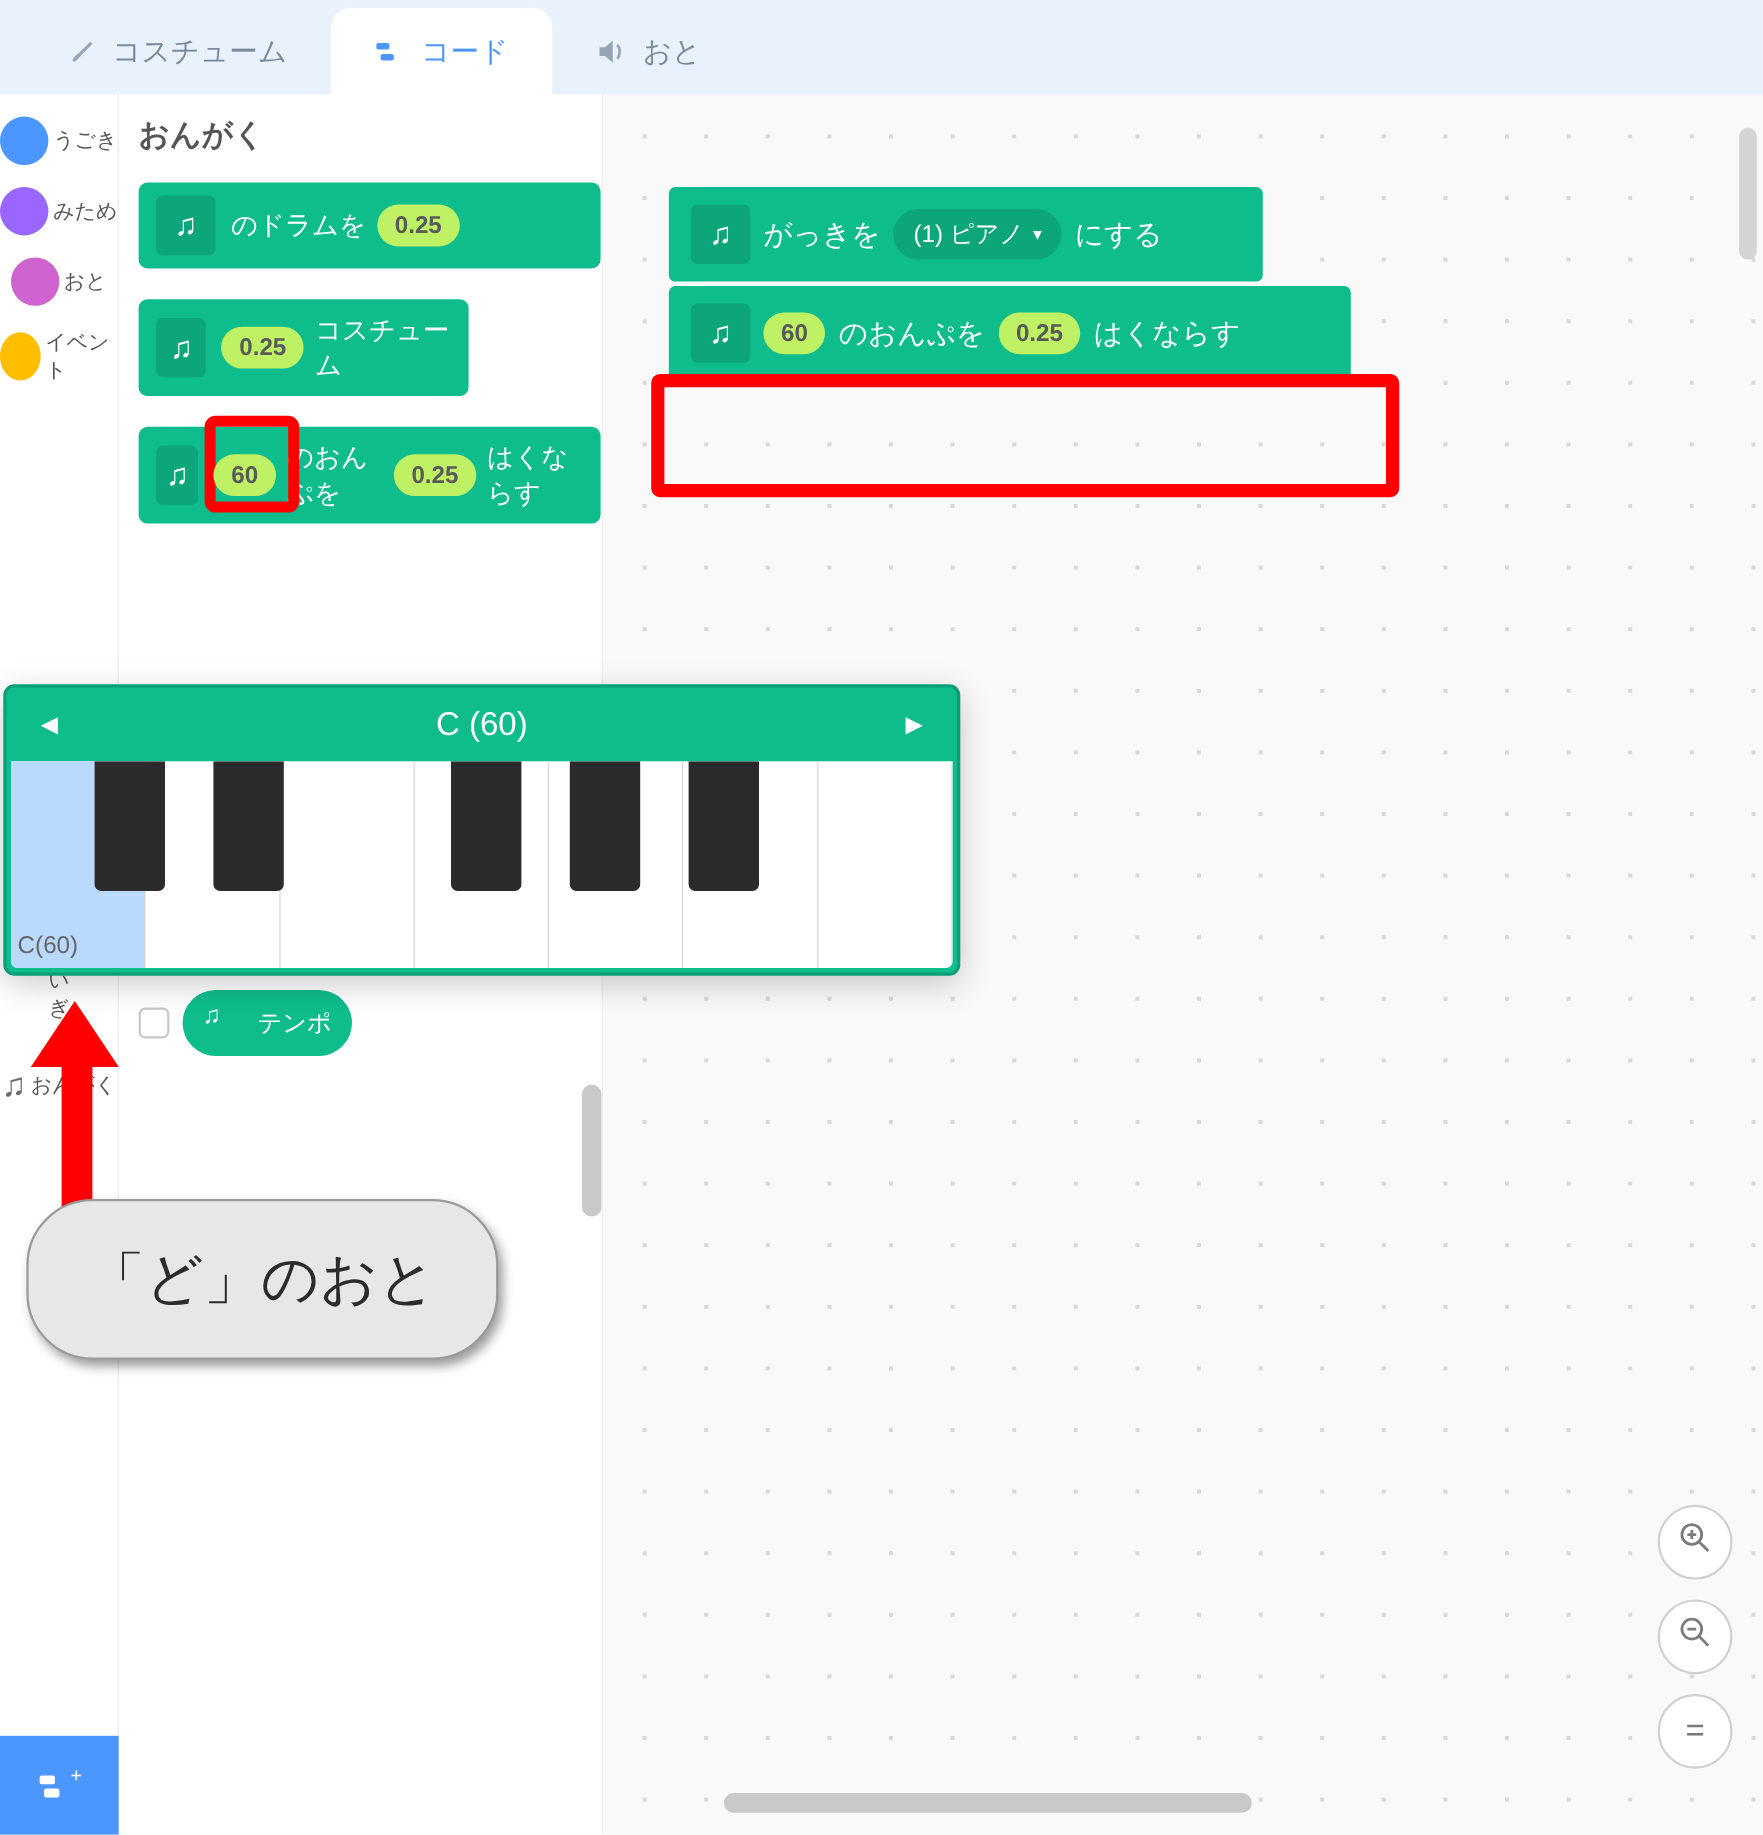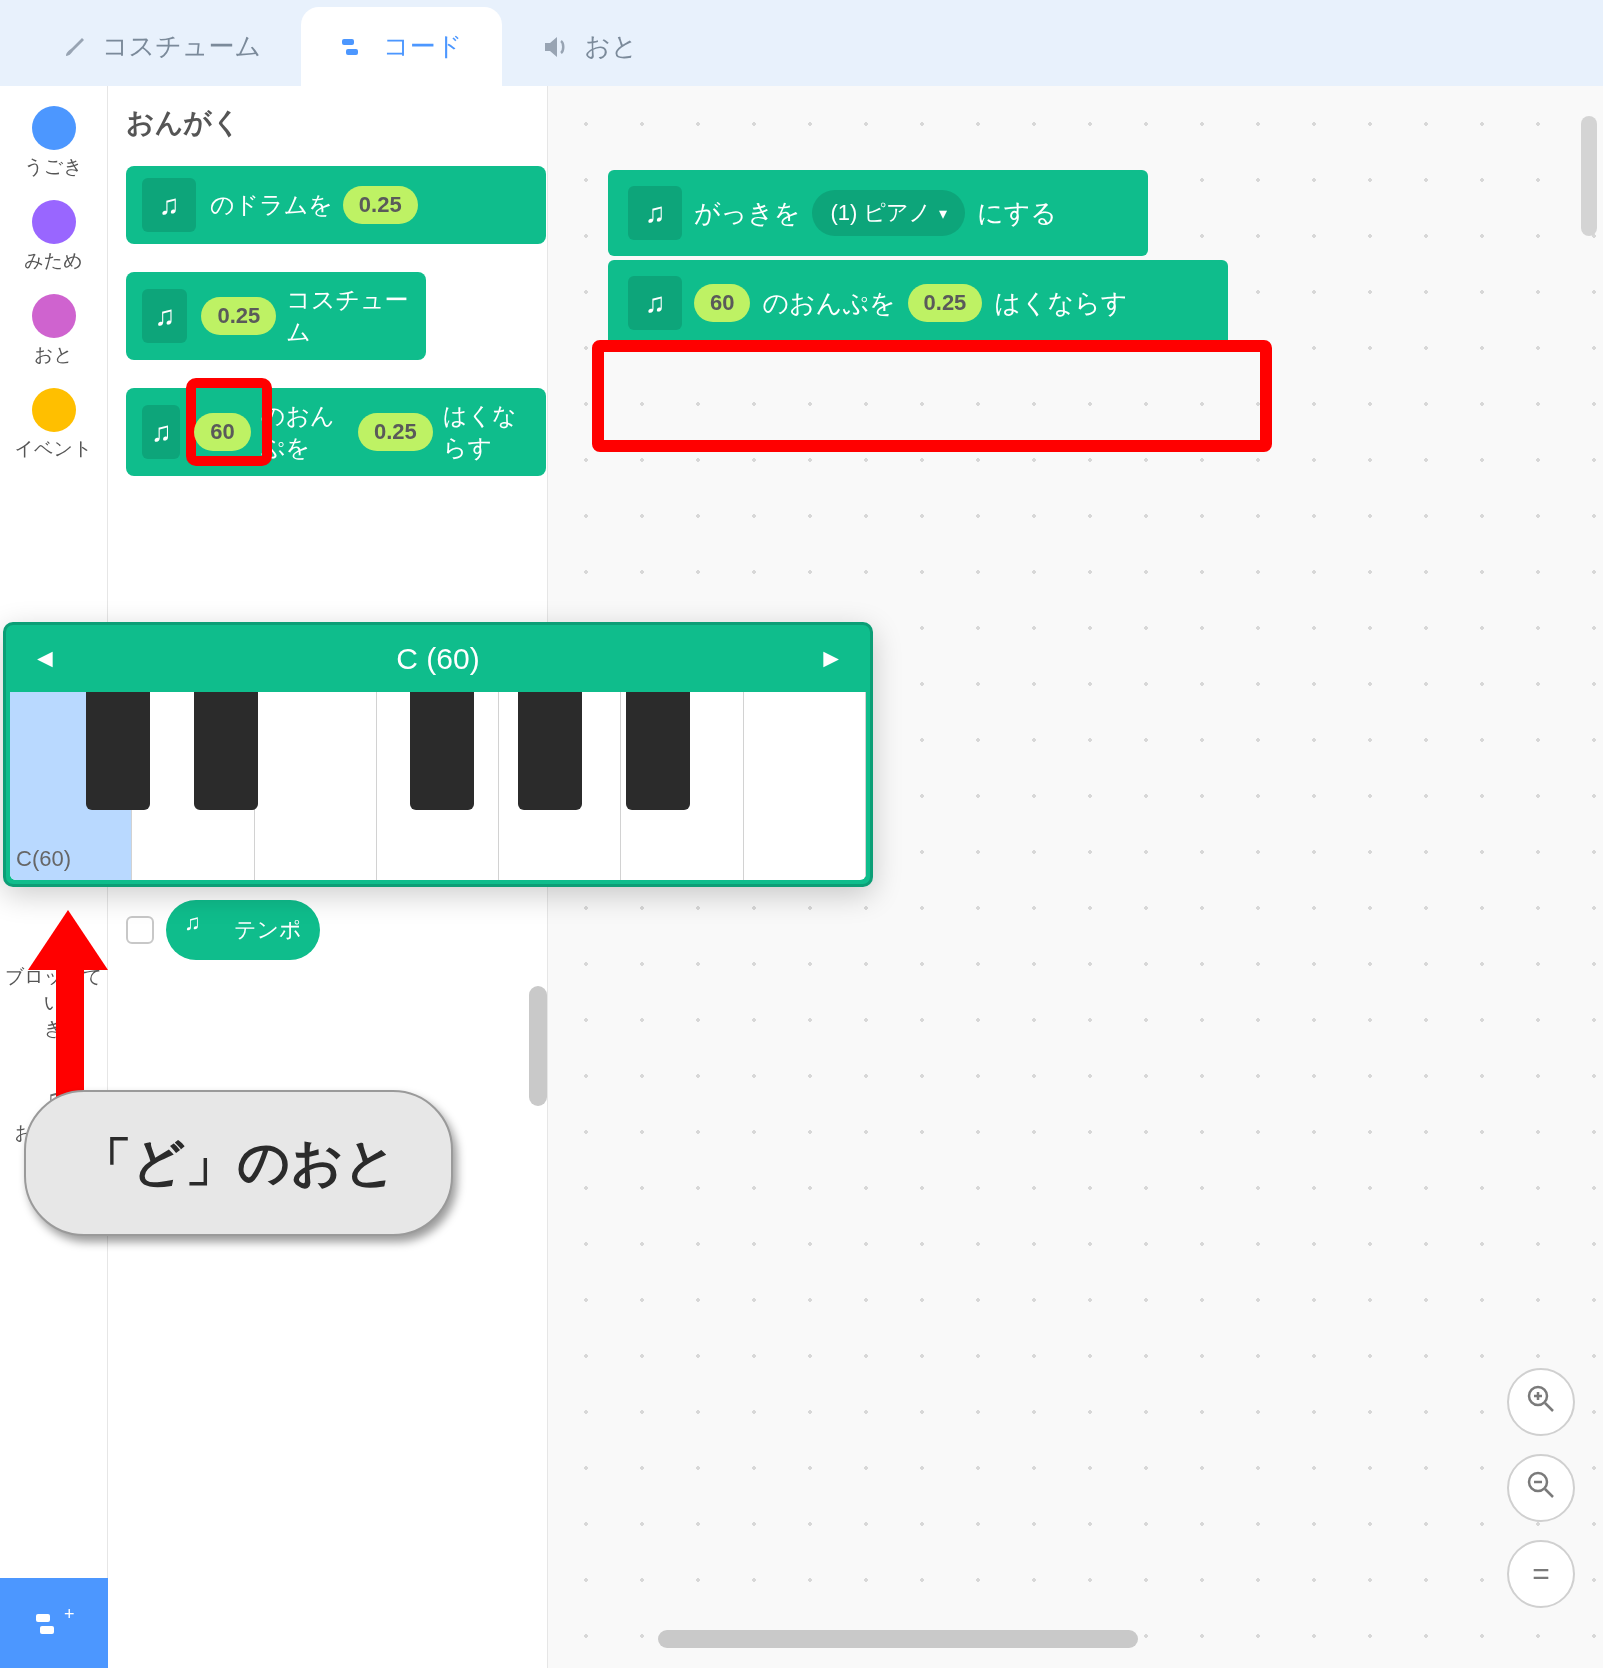--- a/index.html
+++ b/index.html
@@ -8,21 +8,21 @@
   
   .tabs { display: flex; gap: 0; padding-left: 20px; height: 86px; align-items: flex-end; }
   .tab { display: flex; align-items: center; gap: 12px; padding: 22px 40px; font-size: 26px; color: #7b8a9a; border-radius: 18px 18px 0 0; cursor: pointer; }
   .tab.active { background: #fff; color: #4c97ff; }
   .tab .icon { width: 30px; height: 30px; display: inline-flex; align-items: center; justify-content: center; }
 
   .workspace { display: flex; height: calc(100% - 86px); background: #fff; }
 
   
   .cat-col { width: 108px; background: #fff; border-right: 1px solid #e6e6e6; display: flex; flex-direction: column; align-items: center; padding-top: 14px; gap: 8px; }
-  .cat { display: flex; flex-direction: column; align-items: center; gap: 4px; font-size: 19px; color: #555; cursor: pointer; padding: 6px 0; }
+  .cat { display: flex; flex-direction: row; align-items: center; gap: 4px; font-size: 19px; color: #555; cursor: pointer; padding: 6px 0; }
   .cat .dot { width: 44px; height: 44px; border-radius: 50%; }
   .cat.music .icon { font-size: 30px; color: #6b6b6b; }
   .cat-col .spacer { flex: 1; }
   .ext-btn { width: 108px; height: 90px; background: #4c97ff; display: flex; align-items: center; justify-content: center; color: #fff; font-size: 34px; }
 
   
   .palette { width: 440px; background: #fff; padding: 18px 8px 0 18px; position: relative; overflow: hidden; border-right: 1px solid #e6e6e6; }
   .palette h3 { font-size: 28px; font-weight: 700; color: #555; margin-bottom: 24px; }
   .block { background: #0fbd8c; color: #fff; border-radius: 8px; display: flex; align-items: center; gap: 10px; padding: 12px 16px; margin-bottom: 28px; font-size: 24px; position: relative; min-height: 68px; }
   .block .mus-icon { width: 54px; height: 54px; background: #0da57a; border-radius: 6px; display: flex; align-items: center; justify-content: center; font-size: 28px; margin-right: 4px; }
@@ -60,21 +60,21 @@
   .zoom { position: absolute; right: 28px; bottom: 60px; display: flex; flex-direction: column; gap: 18px; }
   .zoom button { width: 68px; height: 68px; border-radius: 50%; border: 2px solid #d0d0d0; background: #fff; font-size: 30px; color: #7a7a7a; cursor: pointer; }
 
   .h-scroll { position: absolute; left: 110px; bottom: 20px; width: 480px; height: 18px; background: #c9c9c9; border-radius: 9px; }
   .v-scroll { position: absolute; right: 6px; top: 30px; width: 16px; height: 120px; background: #d4d4d4; border-radius: 8px; }
 
   
   .arrow-up { position: absolute; left: 36px; top: 910px; width: 0; height: 0; z-index: 25; }
   .arrow-up .stem { position:absolute; left:20px; top:40px; width:28px; height:160px; background:#ff0000; }
   .arrow-up .head { position:absolute; left:-8px; top:0; width:0;height:0;border-left:40px solid transparent;border-right:40px solid transparent;border-bottom:60px solid #ff0000; }
-  .callout { position: absolute; left: 24px; top: 1090px; background: #e7e7e7; border: 2px solid #9a9a9a; border-radius: 60px; padding: 36px 54px; font-size: 52px; font-weight: 700; color: #2b2b2b; z-index: 30; box-shadow: 4px 6px 10px rgba(0,0,0,.4); }
+  .callout { position: absolute; left: 24px; top: 1090px; background: #e7e7e7; border: 2px solid #9a9a9a; border-radius: 60px; padding: 36px 54px; font-size: 52px; font-weight: 400; color: #2b2b2b; z-index: 30; box-shadow: 4px 6px 10px rgba(0,0,0,.4); }
 </style>
 </head>
 <body>
 
 <div class="tabs">
   <div class="tab">
     <span class="icon">
       <svg width="26" height="26" viewBox="0 0 26 26">
           <path d="M4 22 C4 18 8 16 10 14 L20 4 L22 6 L12 16 C10 18 8 22 4 22Z" fill="#98a4b3"></path>
         </svg>

